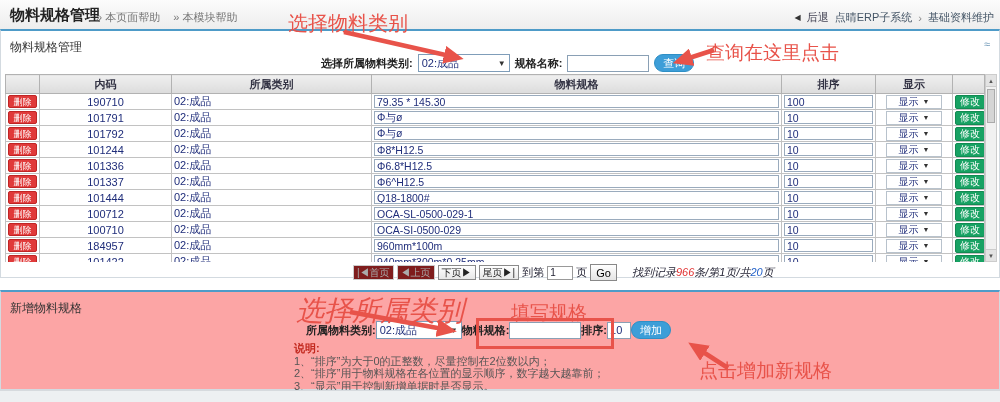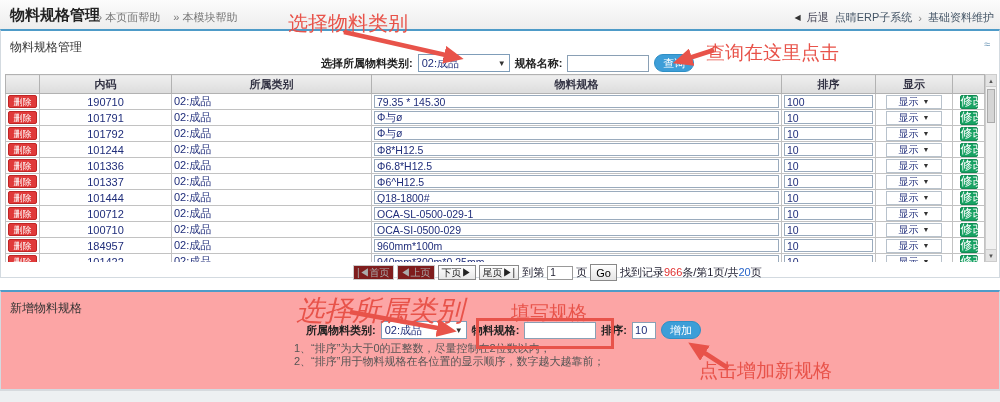--- a/index.html
+++ b/index.html
@@ -43,21 +43,21 @@
   .viewport { position:absolute; left:4px; top:43px; width:992px; height:188px; overflow:hidden; }
   table { border-collapse:collapse; table-layout:fixed; width:979px; font-size:11px; }
   th { height:19px; background:linear-gradient(#efefef,#dcdcdc); border:1px solid #b2b2b2;
        color:#334; font-weight:bold; font-size:11px; }
   td { height:15px; border:1px solid #c2c2c2; padding:0 2px; color:#1f2d7a; background:#fff;
        overflow:hidden; white-space:nowrap; }
   td.c-code { text-align:center; }
   td.c-del, td.c-mod, td.c-disp { text-align:center; }
   .btn-del { width:29px; height:13px; background:#e03a3a; color:#fff; font-size:9px;
              border:1px solid #c02525; border-radius:2px; line-height:10px; padding:0; cursor:pointer; }
-  .btn-mod { width:18px; height:14px; background:#17a263; color:#fff; font-size:12px;
+  .btn-mod { width:30px; height:14px; background:#17a263; color:#fff; font-size:10px;
              border:1px solid #128a52; border-radius:2px; line-height:11px; padding:0; cursor:pointer; }
   .cell-input { width:100%; height:13px; border:1px solid #9aabbd; font-size:10.5px; color:#1f2d7a; padding:0 2px; }
   .row-select { width:56px; height:14px; margin:0 auto; border:1px solid #b8c2cc; background:#fff;
                 display:flex; align-items:center; justify-content:center; gap:4px; font-size:10px;
                 color:#1f2d7a; cursor:pointer; }
   .caret2 { font-size:7px; color:#333; }
 
   
   .vscroll { position:absolute; left:980px; top:0; width:12px; height:188px; background:#f1f1f1;
              border:1px solid #ccc; }
@@ -70,25 +70,25 @@
 
   
   .pager { position:absolute; left:352px; top:233px; display:flex; align-items:center; gap:3px;
            font-size:11px; color:#223; }
   .pg-btn { border:1px solid #8a8a8a; background:linear-gradient(#fff,#e7e7e7); padding:0 3px;
             height:15px; font-size:10px; color:#222; line-height:13px; cursor:pointer; }
   .pg-btn.dis { color:#aaa; border-color:#ccc; background:#7f1d1d; }
   .pg-input { width:26px; height:14px; border:1px solid #999; font-size:10px; padding:0 2px; color:#223; }
   .go-btn { border:1px solid #888; background:linear-gradient(#fff,#e5e5e5); height:17px;
             padding:0 5px; font-size:11px; cursor:pointer; }
-  .sum { margin-left:0; }
+  .sum { margin-left:12px;font-style:italic; }
   .red { color:#e03131; } .blue { color:#2563c9; }
 
   
-  .addform { position:absolute; left:305px; top:29px; display:flex; align-items:center; gap:5px; font-size:11px; }
+  .addform { position:absolute; left:305px; top:29px; display:flex; align-items:center; font-size:11px; }
   .addform .fselect { width:86px; }
   .spec-in { width:72px; height:17px; border:1px solid #8aa0b5; font-size:11px; color:#1f2d7a; padding:0 2px; }
   .sort-in { width:24px; height:17px; border:1px solid #8aa0b5; font-size:11px; color:#1f2d7a; padding:0 2px; }
   .notes { position:absolute; left:293px; top:50px; font-size:11px; color:#555; line-height:12.5px; }
   .notes-title { color:#c2281e; font-weight:bold; font-size:11px; }
 
   
   .footer { position:absolute; left:0; top:390px; width:1000px; height:12px; background:#edf0f2;
             border-top:1px solid #d6dade; }
 
@@ -345,22 +345,24 @@
       <span>02:成品</span>
       <span class="caret">▼</span>
     </span>
     <span class="flabel">物料规格:</span>
     <input class="spec-in" value="" style="">
     <span class="flabel">排序:</span>
     <input class="sort-in" value="10" style="">
     <button class="btn-blue">增加</button>
   </div>
   <div class="notes">
+    <div class="notes-title">说明:</div>
     <div>1、“排序”为大于0的正整数，尽量控制在2位数以内；</div>
     <div>2、“排序”用于物料规格在各位置的显示顺序，数字越大越靠前；</div>
+    <div>3、“显示”用于控制新增单据时是否显示。</div>
   </div>
 </div>
 
 <div class="footer"></div>
 
 <div class="ann ann1">选择物料类别</div>
 <div class="ann ann2">查询在这里点击</div>
 <div class="ann ann3">选择所属类别</div>
 <div class="ann ann4">填写规格</div>
 <div class="ann ann5">点击增加新规格</div>

